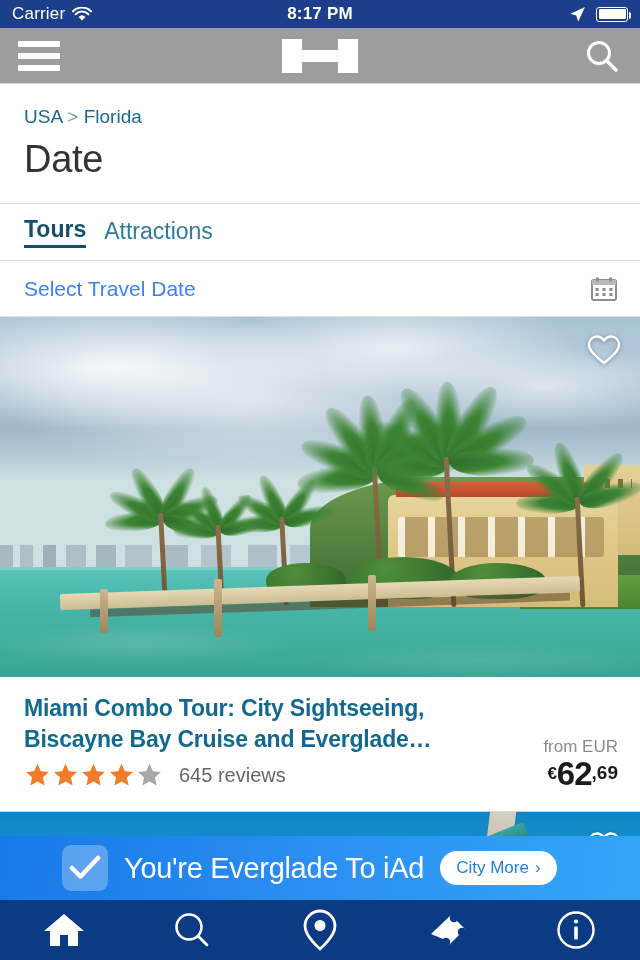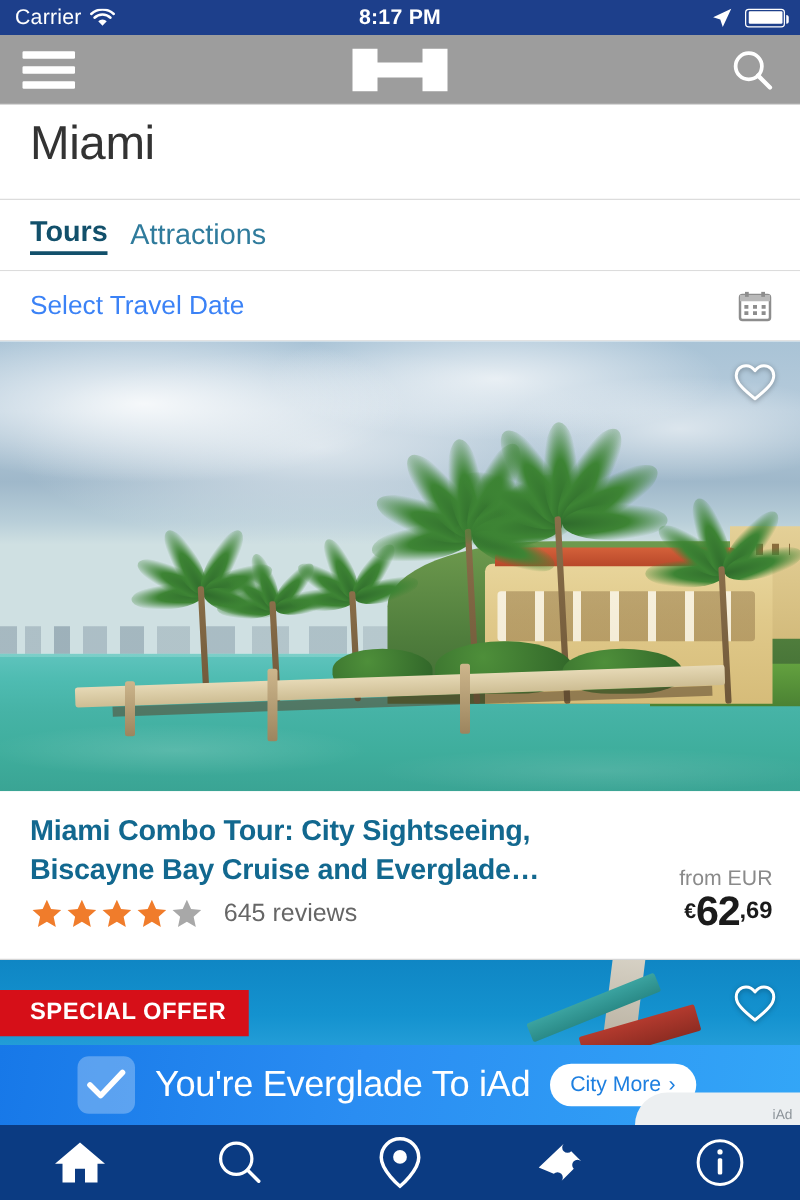--- a/index.html
+++ b/index.html
@@ -298,22 +298,27 @@
       <rect x="22" y="13" width="40" height="12" fill="#fff"></rect>
     </svg>
     <div class="search-btn">
       <svg width="34" height="34" viewBox="0 0 34 34">
         <circle cx="14" cy="14" r="10.5" stroke="#fff" stroke-width="3" fill="none"></circle>
         <line x1="21.5" y1="21.5" x2="31" y2="31" stroke="#fff" stroke-width="3.4" stroke-linecap="round"></line>
       </svg>
     </div>
   </div>
 
-
-  <div class="page-title">Miami</div>
+  <div class="crumbs">
+    <span>USA</span>
+    <span class="sep">&gt;</span>
+    <span>Florida</span>
+  </div>
+
+  <div class="page-title">Date</div>
 
   <div class="tabs">
     <div class="tab active">Tours</div>
     <div class="tab">Attractions</div>
   </div>
 
   <div class="datebar">
     <span class="label">Select Travel Date</span>
     <svg class="cal-icon" viewBox="0 0 28 26">
       <rect x="2" y="4" width="24" height="20" rx="2" fill="none" stroke="#8d8d8d" stroke-width="2"></rect>
@@ -476,21 +481,20 @@
     <div class="check">
       <svg width="32" height="26" viewBox="0 0 32 26">
         <path d="M3 13 L11.5 21.5 L29 3" stroke="#fff" stroke-width="4.5" fill="none" stroke-linecap="round" stroke-linejoin="round"></path>
       </svg>
     </div>
     <div class="iad-text">You're Everglade To iAd</div>
     <div class="learn">
       <span>City More</span>
       <span>›</span>
     </div>
-    <div class="iad-corner">iAd</div>
   </div>
 
   <div class="tabbar">
     <div class="item">
       <svg width="44" height="40" viewBox="0 0 44 40">
         <path d="M22 4 L2 21 h6 v15 h10 V25 h8 v11 h10 V21 h6 Z" fill="#fff"></path>
       </svg>
     </div>
     <div class="item">
       <svg width="40" height="40" viewBox="0 0 40 40">

